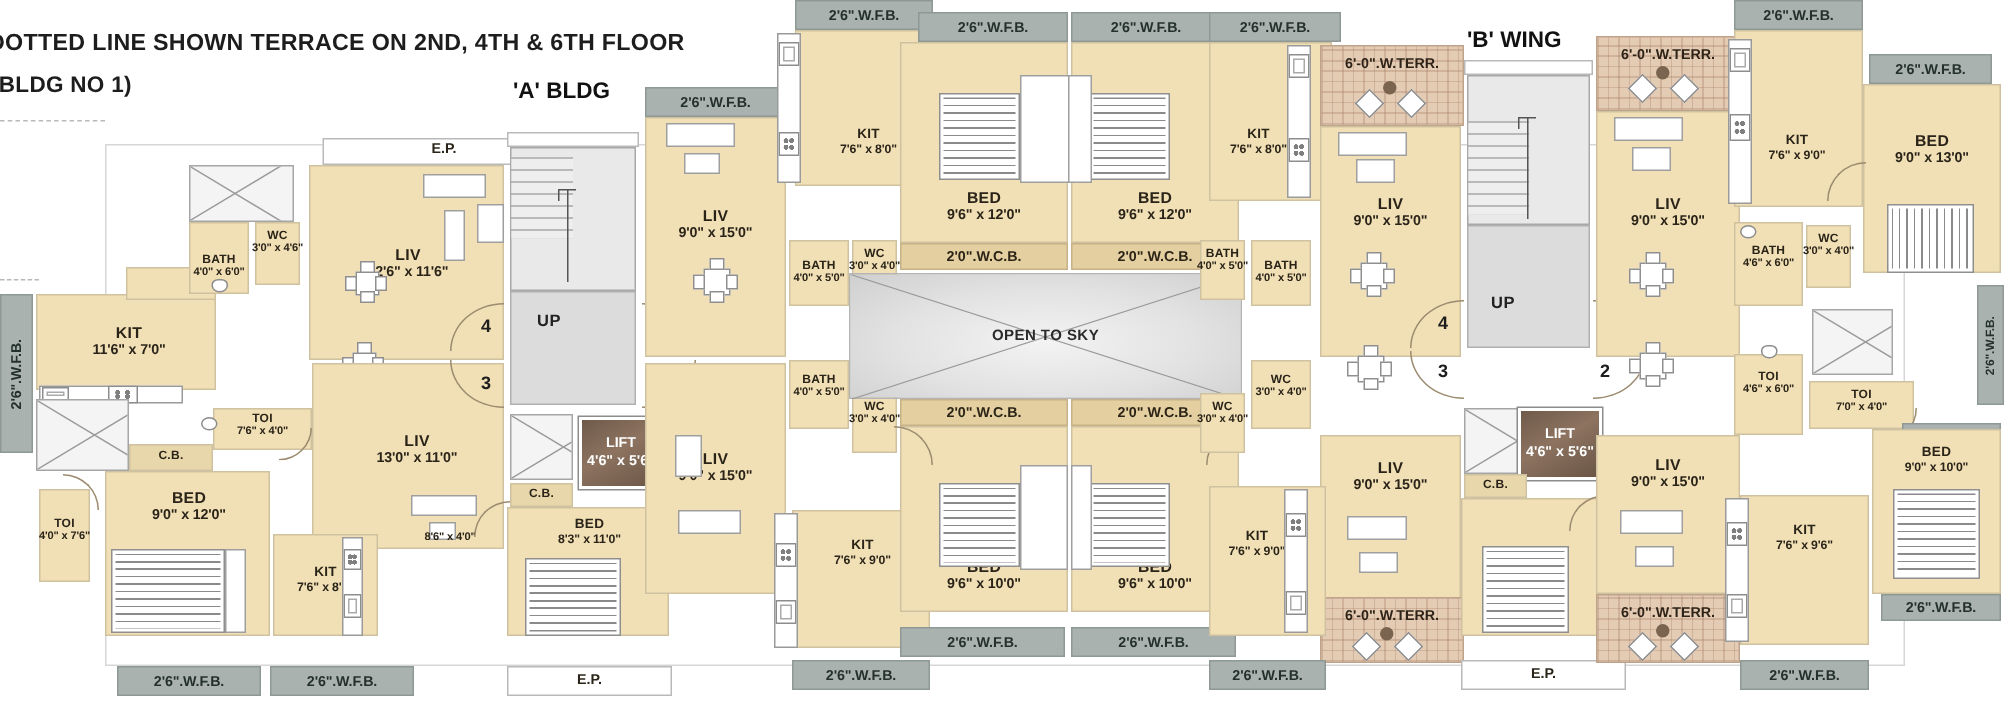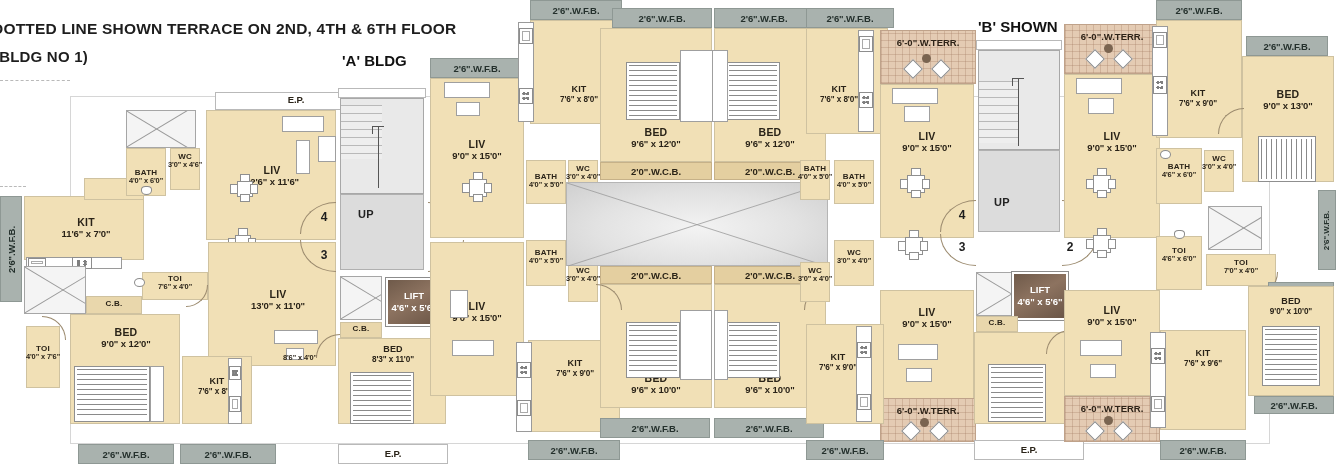--- a/index.html
+++ b/index.html
@@ -182,21 +182,21 @@
   .dashline{position:absolute;border-top:1px dashed #b9b9b9;}
 </style>
 </head>
 <body>
 
 <div id="plan">
 
   <div class="abs hdr hdr-main" style="left:-8px;top:20px;">DOTTED LINE SHOWN TERRACE ON 2ND, 4TH &amp; 6TH FLOOR</div>
   <div class="abs hdr hdr-sub" style="left:-6px;top:48px;">(BLDG NO 1)</div>
   <div class="abs wing-lbl" style="left:342px;top:52px;">'A' BLDG</div>
-  <div class="abs wing-lbl" style="left:978px;top:18px;">'B' SHOWN</div>
+  <div class="abs wing-lbl" style="left:978px;top:18px;">'B' WING</div>
 
   <div class="abs bound" style="left:70px;top:96px;width:1200px;height:348px;border-color:#d6d6d6;"></div>
 
   <div class="abs wfb vert" style="left:0px;top:196px;width:22px;height:106px;">
     <span class="t">2'6".W.F.B.</span>
   </div>
 
   <div class="abs wall" style="left:215px;top:92px;width:170px;height:18px;"></div>
   <div class="abs lbl ep" style="left:236px;top:94px;width:120px;">E.P.</div>
 
@@ -460,20 +460,21 @@
   </div>
   <div class="abs wcb" style="left:714px;top:162px;width:112px;height:18px;">
     <span class="t">2'0".W.C.B.</span>
   </div>
 
   <div class="abs sky" style="left:566px;top:182px;width:262px;height:84px;">
     <svg class="x" viewBox="0 0 262 84" preserveAspectRatio="none">
       <line x1="0" y1="0" x2="262" y2="84" stroke="#9a9a9a" stroke-width="0.8"></line>
       <line x1="0" y1="84" x2="262" y2="0" stroke="#9a9a9a" stroke-width="0.8"></line>
     </svg>
+    <div class="t">OPEN TO SKY</div>
   </div>
 
   <div class="abs wcb" style="left:600px;top:266px;width:112px;height:18px;">
     <span class="t">2'0".W.C.B.</span>
   </div>
   <div class="abs wcb" style="left:714px;top:266px;width:112px;height:18px;">
     <span class="t">2'0".W.C.B.</span>
   </div>
 
   <div class="abs room" style="left:600px;top:284px;width:112px;height:124px;"></div>

